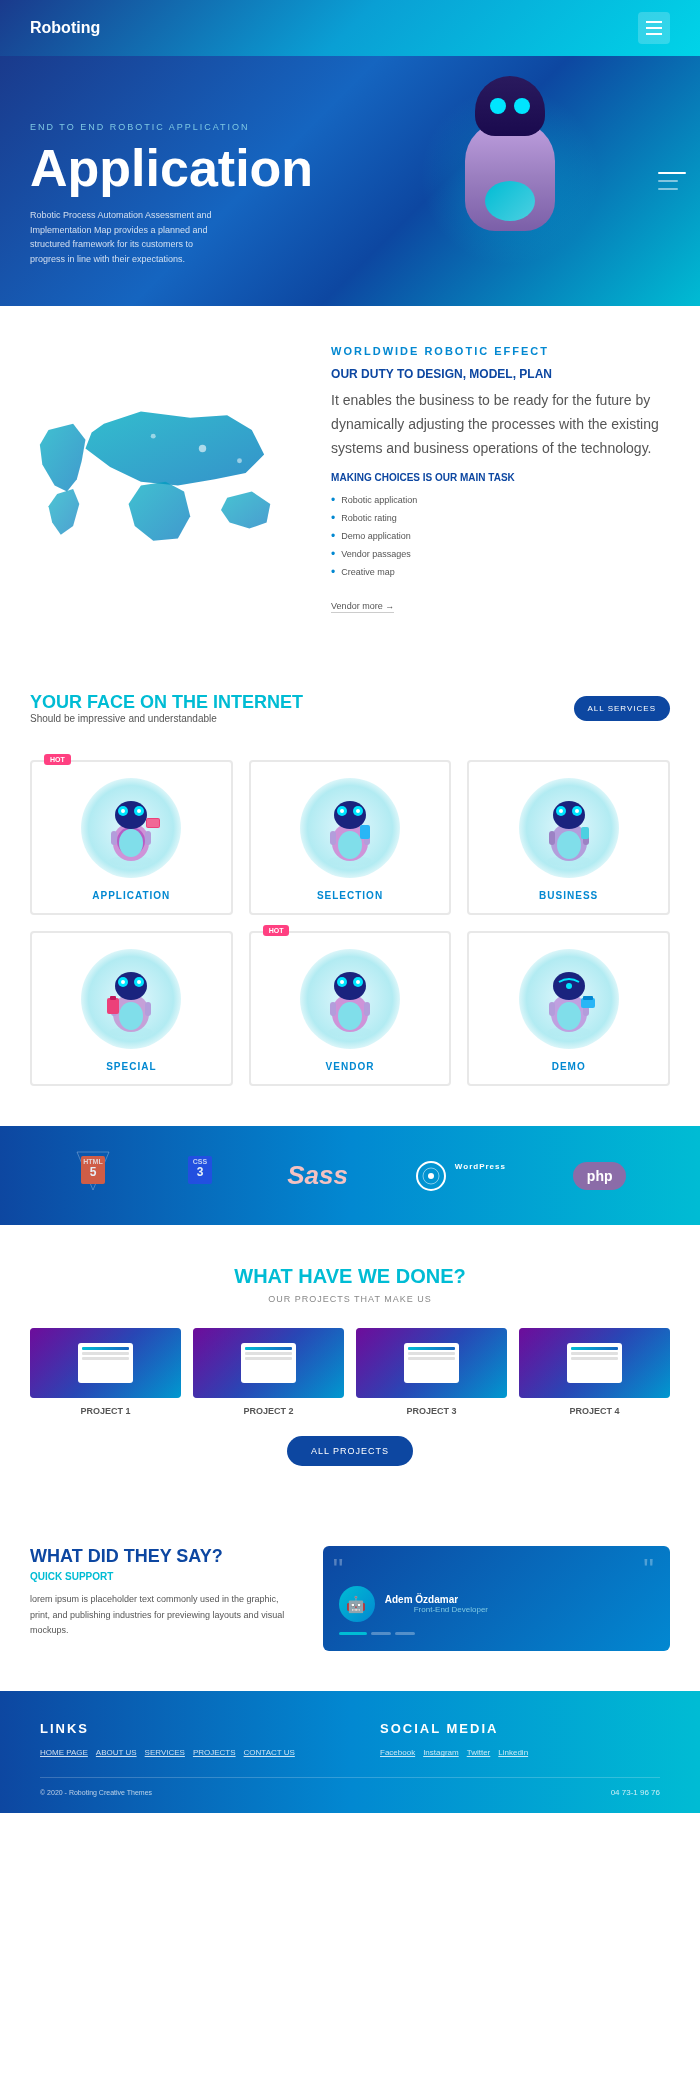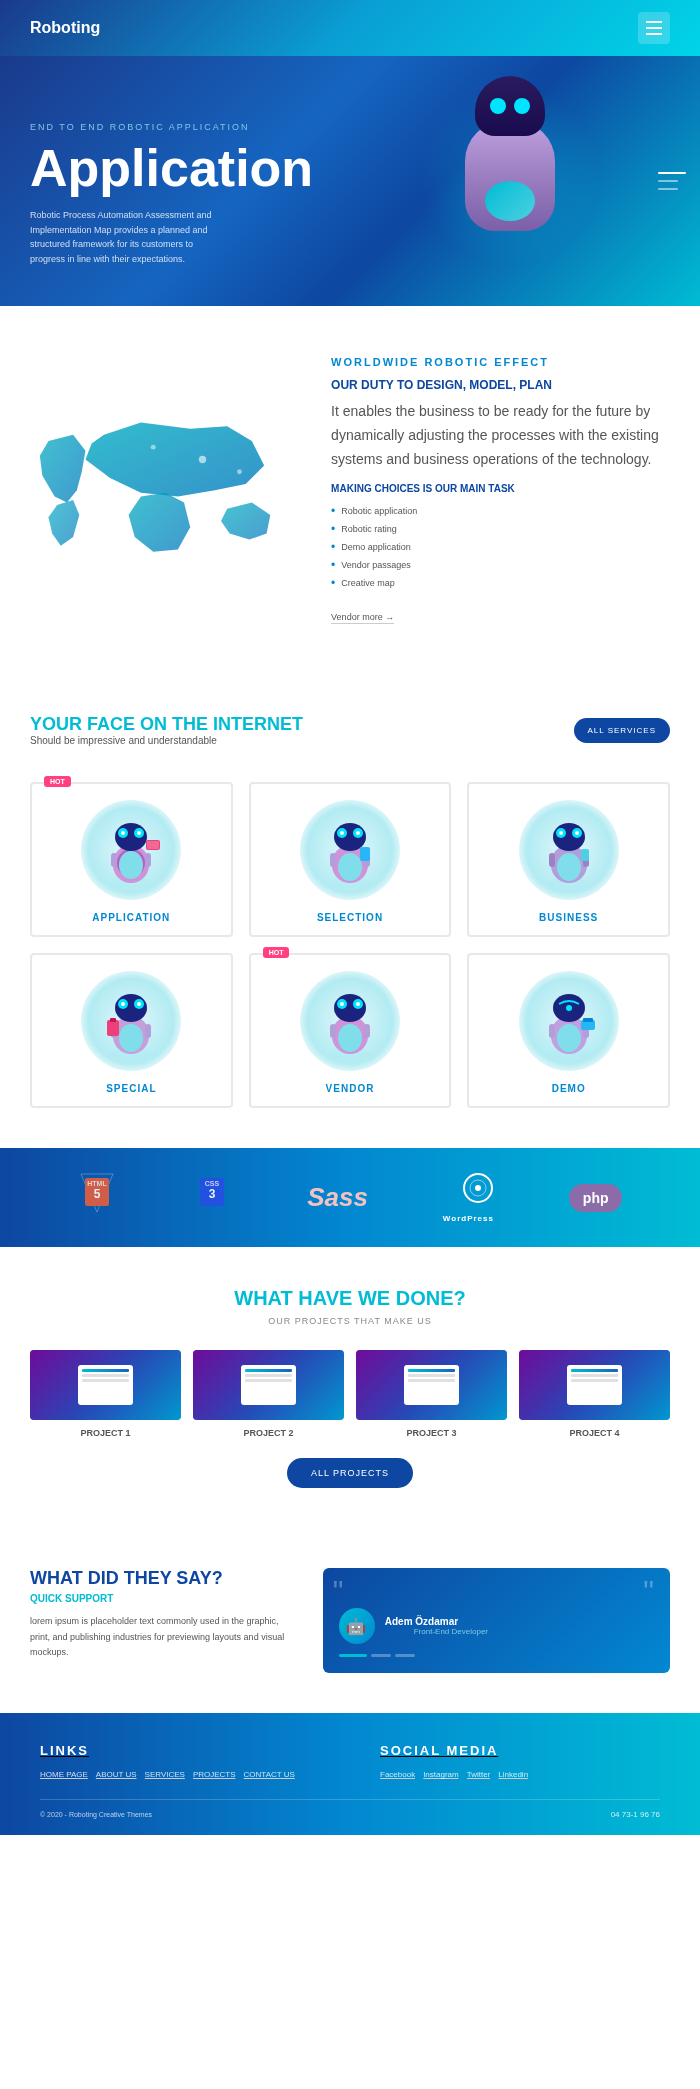--- a/index.html
+++ b/index.html
@@ -75,21 +75,21 @@
     }
     .hero-nav-dots {
       position: absolute; right: 14px; top: 50%; transform: translateY(-50%);
       display: flex; flex-direction: column; gap: 6px;
     }
     .nav-dot { width: 20px; height: 2px; background: rgba(255,255,255,0.5); border-radius: 2px; }
     .nav-dot.active { background: #fff; width: 28px; }
 
     
     .worldwide {
-      padding: 50px 30px;
+      padding: 39px 30px;
       display: flex;
       align-items: center;
       gap: 30px;
       background: #fff;
     }
     .world-map-wrap {
       flex: 1.2;
       display: flex; align-items: center; justify-content: center;
     }
     .world-content { flex: 1.5; }
@@ -273,21 +273,21 @@
     .test-dot.active { background: #00bcd4; width: 28px; }
 
     
     .footer {
       background: linear-gradient(90deg, #0d47a1 0%, #0288d1 50%, #00bcd4 100%);
       padding: 30px 40px 16px;
     }
     .footer-top {
       display: flex; gap: 60px; margin-bottom: 20px;
     }
-    .footer-col { flex: 1; text-decoration: underline; }
+    .footer-col { flex: 1; }
     .footer-title {
       color: #fff; font-size: 13px; font-weight: 700;
       text-transform: uppercase; letter-spacing: 2px; margin-bottom: 12px;
     }
     .footer-links {
       display: flex; flex-wrap: wrap; gap: 4px 8px;
     }
     .footer-link { color: rgba(255,255,255,0.8); font-size: 8px; text-transform: uppercase; }
     .social-links { display: flex; gap: 8px; flex-wrap: wrap; }
     .social-link { color: rgba(255,255,255,0.8); font-size: 8px; text-transform: capitalize; }
@@ -528,21 +528,21 @@
   <div class="tech-icon css3">
     <svg width="40" height="44" viewBox="0 0 40 44">
       <rect x="8" y="6" width="24" height="28" rx="2" fill="#264de4"></rect>
       <text x="20" y="26" fill="white" font-size="12" font-weight="900" text-anchor="middle" font-family="Arial">3</text>
       <text x="20" y="14" fill="rgba(255,255,255,0.8)" font-size="7" font-weight="900" text-anchor="middle" font-family="Arial">CSS</text>
     </svg>
   </div>
   <div>
     <span class="tech-sass">Sass</span>
   </div>
-  <div style="display:flex;flex-direction:column;align-items:flex-end;gap:8px;">
+  <div style="display:flex;flex-direction:row;align-items:flex-start;gap:8px;">
     <svg width="32" height="32" viewBox="0 0 32 32">
       <circle cx="16" cy="16" r="14" fill="none" stroke="#fff" stroke-width="2"></circle>
       <circle cx="16" cy="16" r="8" fill="none" stroke="#fff" stroke-width="1" opacity="0.5"></circle>
       <circle cx="16" cy="16" r="3" fill="#fff"></circle>
     </svg>
     <span style="color:#fff;font-size:8px;font-weight:700;letter-spacing:1px;margin-top:2px">WordPress</span>
   </div>
   <div class="tech-php">php</div>
 </div>
 

